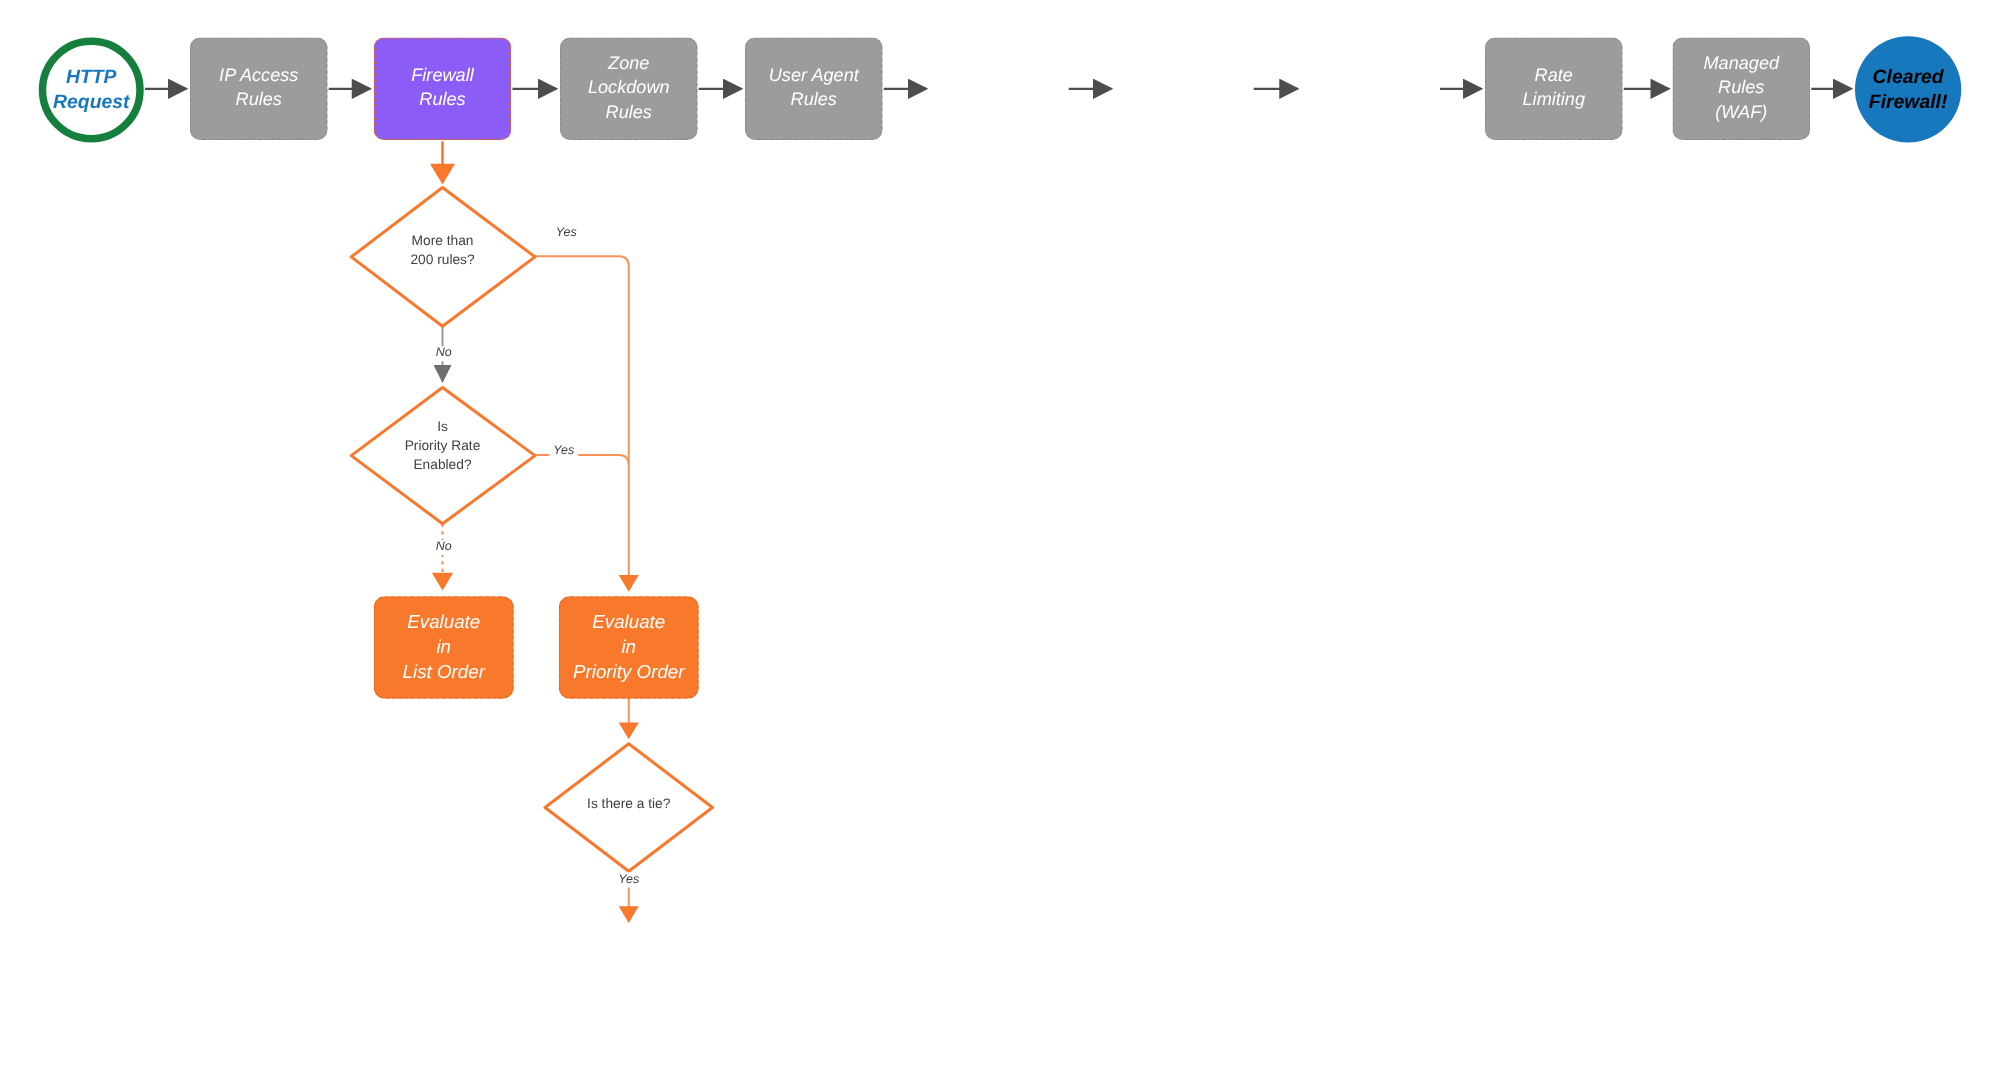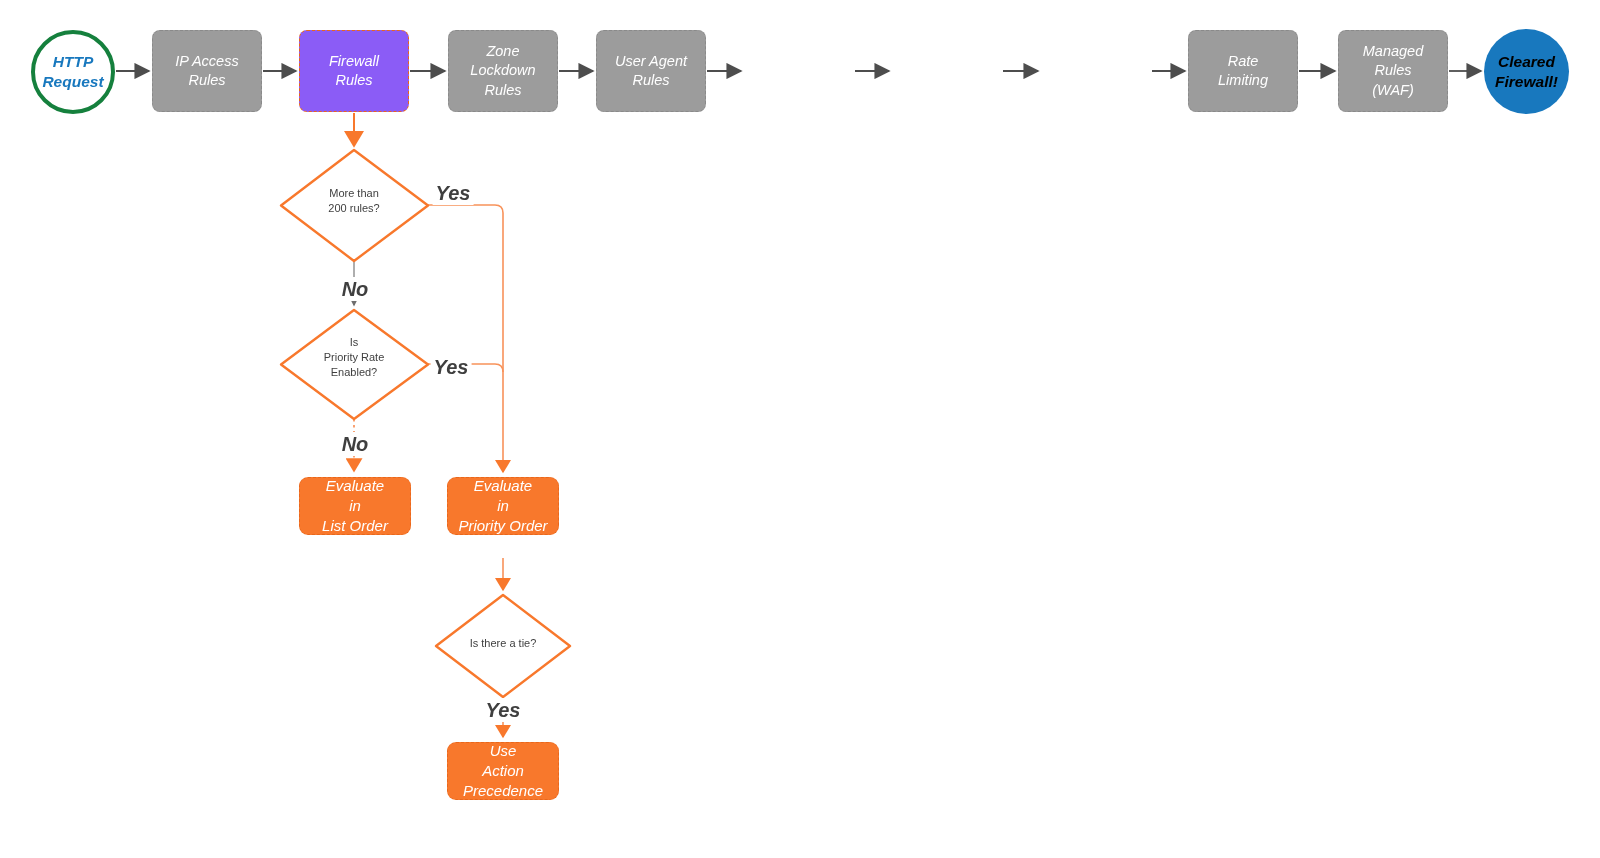--- a/index.html
+++ b/index.html
@@ -11,38 +11,38 @@
   .node{position:absolute;box-sizing:border-box;display:flex;align-items:center;justify-content:center;
         text-align:center;white-space:pre-line;}
   .step{
     width:110px;height:82px;top:30px;border-radius:8px;
     background:#9C9C9C;border:1px dashed #8A8A8A;
     color:#ffffff;font-style:italic;font-size:14.5px;line-height:1.32;
   }
   .step.highlight{background:#8b5cf6;border:1px dashed #E8671C;}
   .action{
     position:absolute;box-sizing:border-box;display:flex;align-items:center;justify-content:center;
-    text-align:center;white-space:pre-line;width:112px;height:58px;border-radius:9px;
+    text-align:center;white-space:pre-line;width:112px;height:82px;border-radius:9px;
     background:#F8782C;border:1px dashed #E8671C;
     color:#ffffff;font-style:italic;font-size:15px;line-height:1.32;
   }
   .circle{
     border-radius:50%;font-weight:bold;font-style:italic;font-size:15.5px;line-height:1.28;
   }
   .circle.start{left:31px;top:30px;width:84px;height:84px;background:#ffffff;
-    border:4px solid #15803d;color:#1878BE;}
+    border:6px solid #15803d;color:#1878BE;}
   .circle.end{left:1484px;top:29px;width:85px;height:85px;background:#1878BE;color:#000000;}
   .dtext{
     position:absolute;text-align:center;white-space:pre-line;
     color:#3F3F3F;font-size:11px;line-height:1.35;
   }
   .elabel{
     position:absolute;transform:translateX(-50%);
-    font-style:italic;font-size:20px;color:#3F3F3F;
-    background:#ffffff;padding:0 3px;line-height:1.2;font-weight:bold;
+    font-style:italic;font-size:10px;color:#3F3F3F;
+    background:#ffffff;padding:0 3px;line-height:1.2;
   }
 </style>
 </head>
 <body>
 
 <div class="canvas">
 
   <svg class="svg-layer" viewBox="0 0 1600 858" xmlns="http://www.w3.org/2000/svg">
     <defs>
       <marker id="mGray" viewBox="0 0 10 10" refX="9" refY="5" markerWidth="11" markerHeight="9" orient="auto">
@@ -110,23 +110,20 @@
 Priority Rate
 Enabled?</div>
   <div class="dtext" style="left:431px;top:636px;width:144px">Is there a tie?</div>
 
   <div class="action" style="left:299px;top:477px">Evaluate
 in
 List Order</div>
   <div class="action" style="left:447px;top:477px">Evaluate
 in
 Priority Order</div>
-  <div class="action" style="left:447px;top:742px">Use
-Action
-Precedence</div>
 
   <span class="elabel" style="left:453px;top:181px">Yes</span>
   <span class="elabel" style="left:355px;top:277px">No</span>
   <span class="elabel" style="left:451px;top:355px">Yes</span>
   <span class="elabel" style="left:355px;top:432px">No</span>
   <span class="elabel" style="left:503px;top:698px">Yes</span>
 
 </div>
 
 </body></html>

